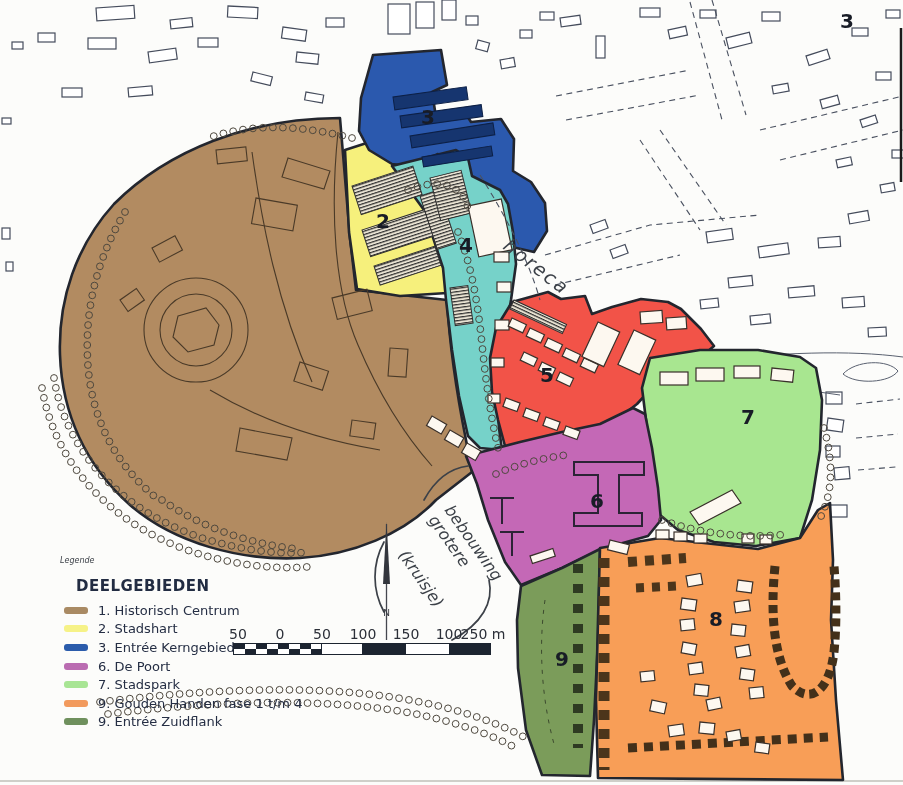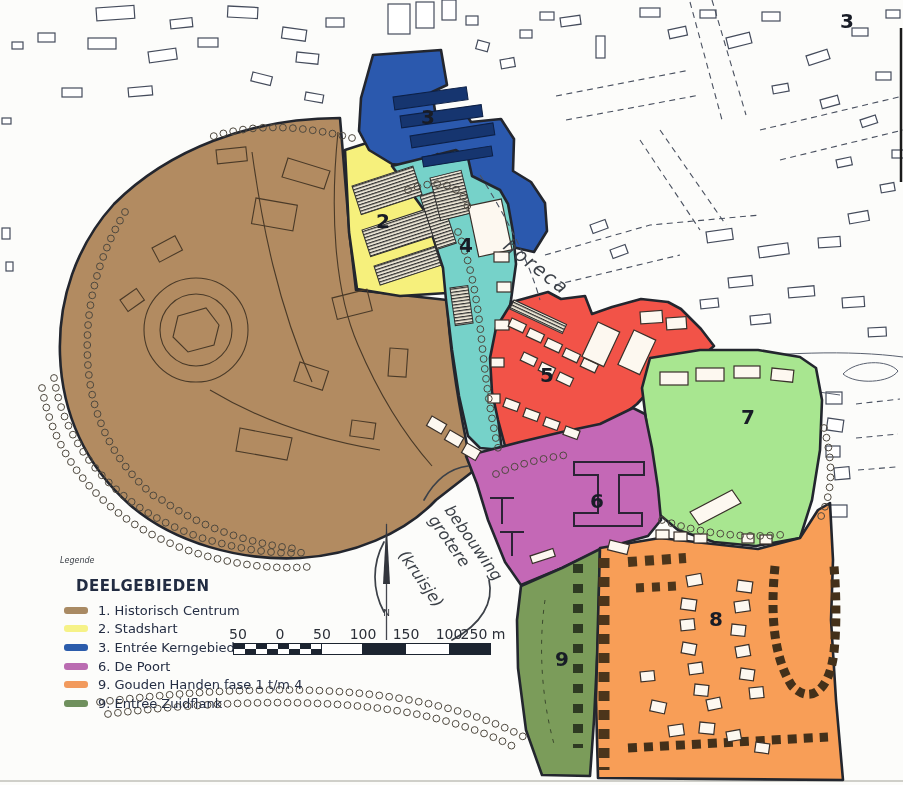--- a/index.html
+++ b/index.html
@@ -611,20 +611,24 @@
   </div>
   <div class="lg-item">
     <span class="lg-swatch" style="background: rgb(43, 92, 171);"></span>
     <span class="lg-label">3. Entrée Kerngebied</span>
   </div>
   <div class="lg-item">
     <span class="lg-swatch" style="background: rgb(186, 108, 177);"></span>
     <span class="lg-label">6. De Poort</span>
   </div>
   <div class="lg-item">
+    <span class="lg-swatch" style="background: rgb(168, 229, 148);"></span>
+    <span class="lg-label">7. Stadspark</span>
+  </div>
+  <div class="lg-item">
     <span class="lg-swatch" style="background: rgb(242, 154, 93);"></span>
     <span class="lg-label">9. Gouden Handen fase 1 t/m 4</span>
   </div>
   <div class="lg-item">
     <span class="lg-swatch" style="background: rgb(111, 144, 93);"></span>
     <span class="lg-label">9. Entrée Zuidflank</span>
   </div>
 </div>
 
 <div id="scalebar">

